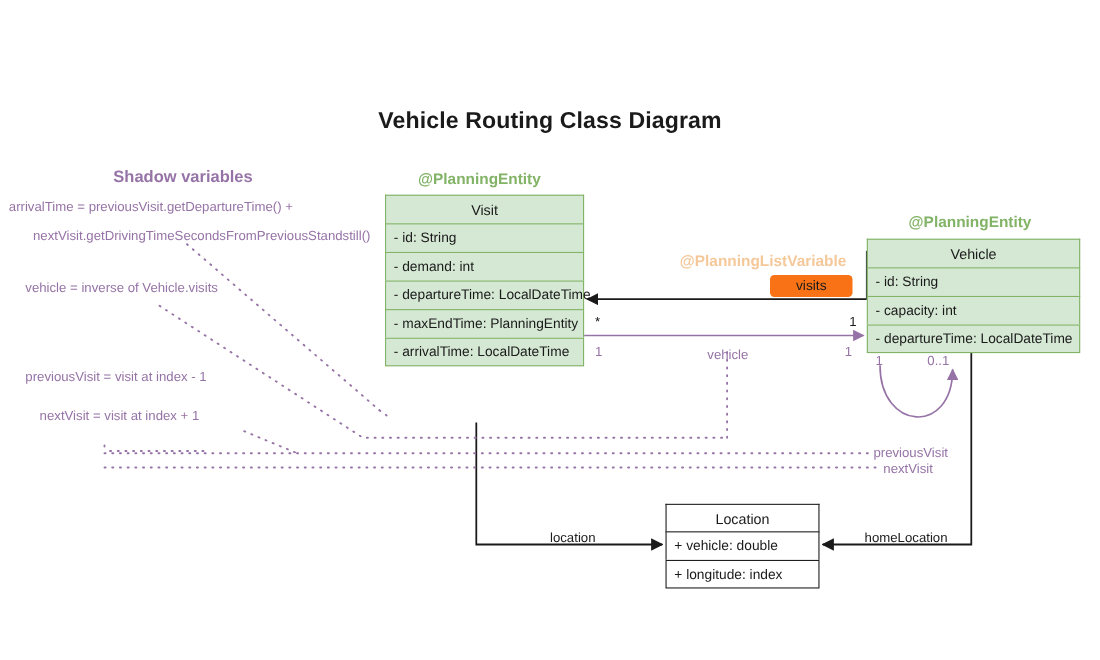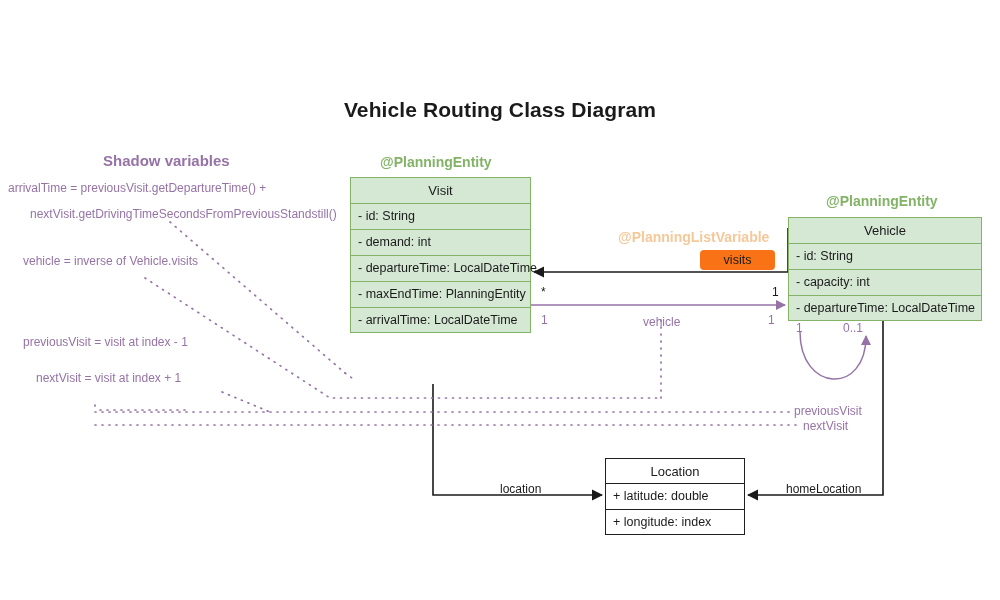--- a/index.html
+++ b/index.html
@@ -252,21 +252,21 @@
 
   <div class="uml-class green" id="vehicle-class">
     <div class="uml-row header">Vehicle</div>
     <div class="uml-row">- id: String</div>
     <div class="uml-row">- capacity: int</div>
     <div class="uml-row">- departureTime: LocalDateTime</div>
   </div>
 
   <div class="uml-class plain" id="location-class">
     <div class="uml-row header">Location</div>
-    <div class="uml-row">+ latitude: double</div>
+    <div class="uml-row">+ vehicle: double</div>
     <div class="uml-row">+ longitude: index</div>
   </div>
 
   <div id="label-visits">visits</div>
 
   <div class="edge-label black" id="label-mult-visit-star">*</div>
 
   <div class="edge-label black" id="label-mult-vehicle-one">1</div>
 
   <div class="edge-label purple" id="label-mult-visit-one">1</div>

